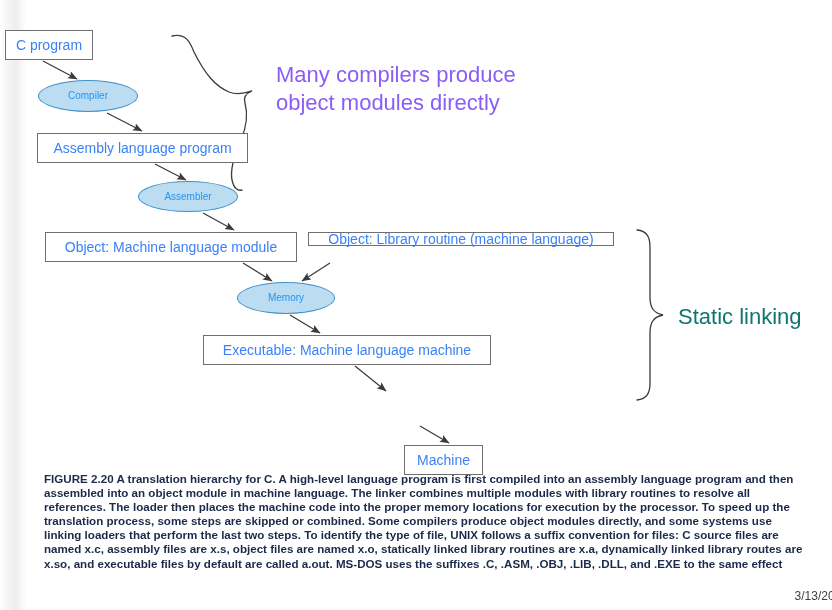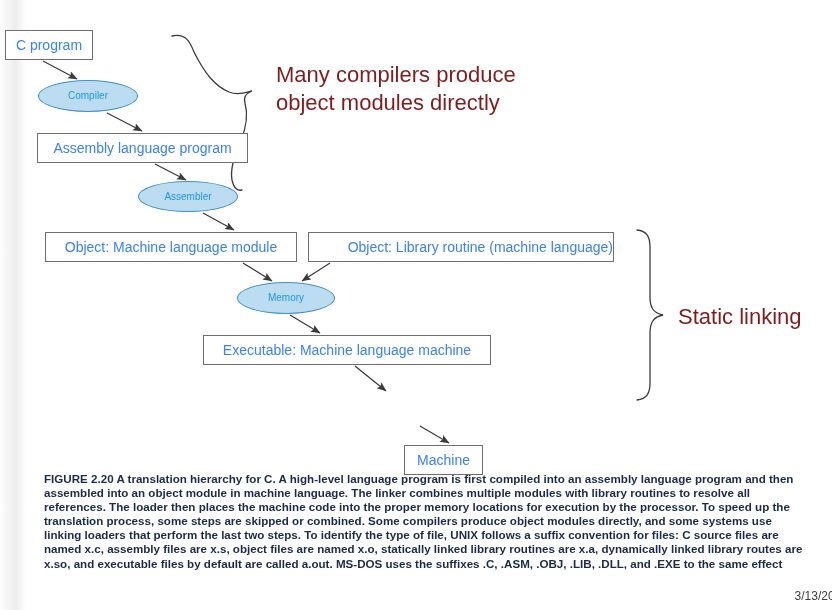--- a/index.html
+++ b/index.html
@@ -58,28 +58,28 @@
     font-size: 10px;
     line-height: 1;
     display: flex;
     align-items: center;
     justify-content: center;
     white-space: nowrap;
   }
   
   .annotation {
     position: absolute;
-    color: #7f1d1d;
+    color: #8b5cf6;
     font-size: 22px;
     line-height: 28px;
     white-space: pre-line;
   }
   .brace-label {
     position: absolute;
-    color: #7f1d1d;
+    color: #0f766e;
     font-size: 22px;
     line-height: 26px;
     white-space: nowrap;
   }
   
   .caption {
     position: absolute;
     left: 44px;
     top: 472px;
     width: 760px;
@@ -153,21 +153,21 @@
   </div>
 
   <div class="node-ellipse" style="left:138px; top:181px; width:100px; height:31px;">
     <span>Assembler</span>
   </div>
 
   <div class="node-box" style="left:45px; top:232px; width:252px; height:30px;">
     <span>Object: Machine language module</span>
   </div>
 
-  <div class="node-box" style="left:308px; top:232px; width:306px; height:30px;justify-content:flex-end;">
+  <div class="node-box" style="left:308px; top:232px; width:306px; height:14px;">
     <span>Object: Library routine (machine language)</span>
   </div>
 
   <div class="node-ellipse" style="left:237px; top:282px; width:98px; height:32px;">
     <span>Memory</span>
   </div>
 
   <div class="node-box" style="left:203px; top:335px; width:288px; height:30px;">
     <span>Executable: Machine language machine</span>
   </div>

